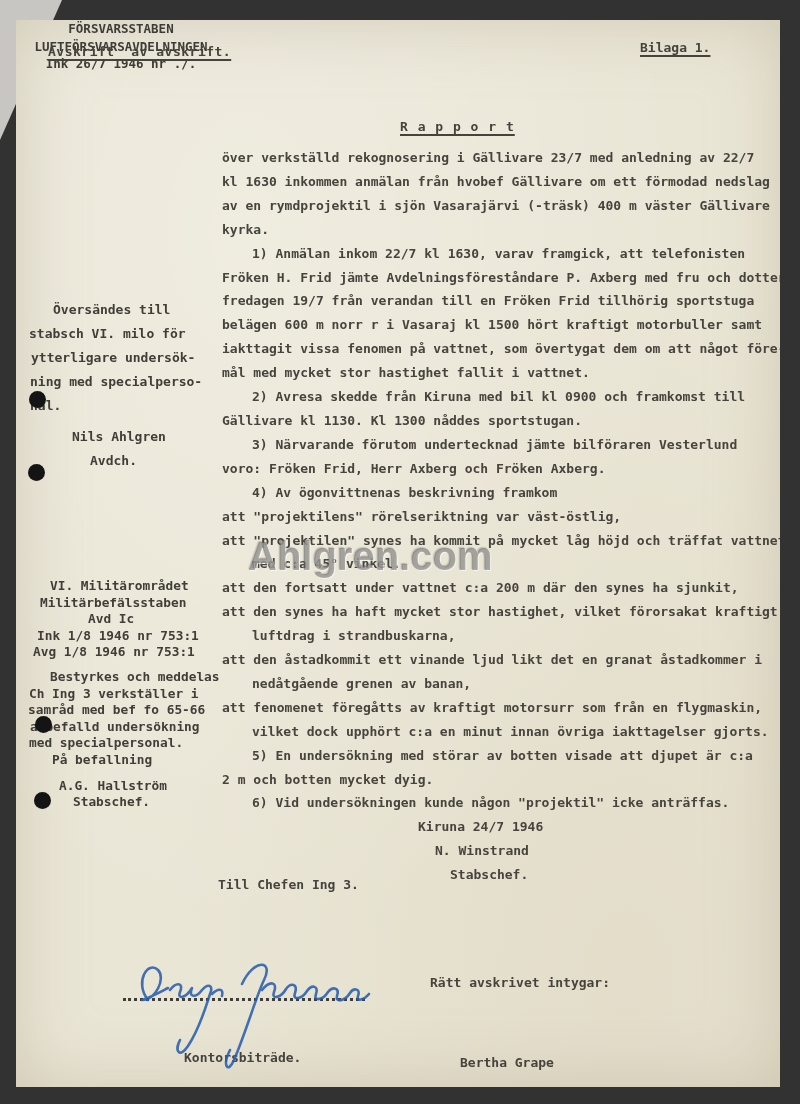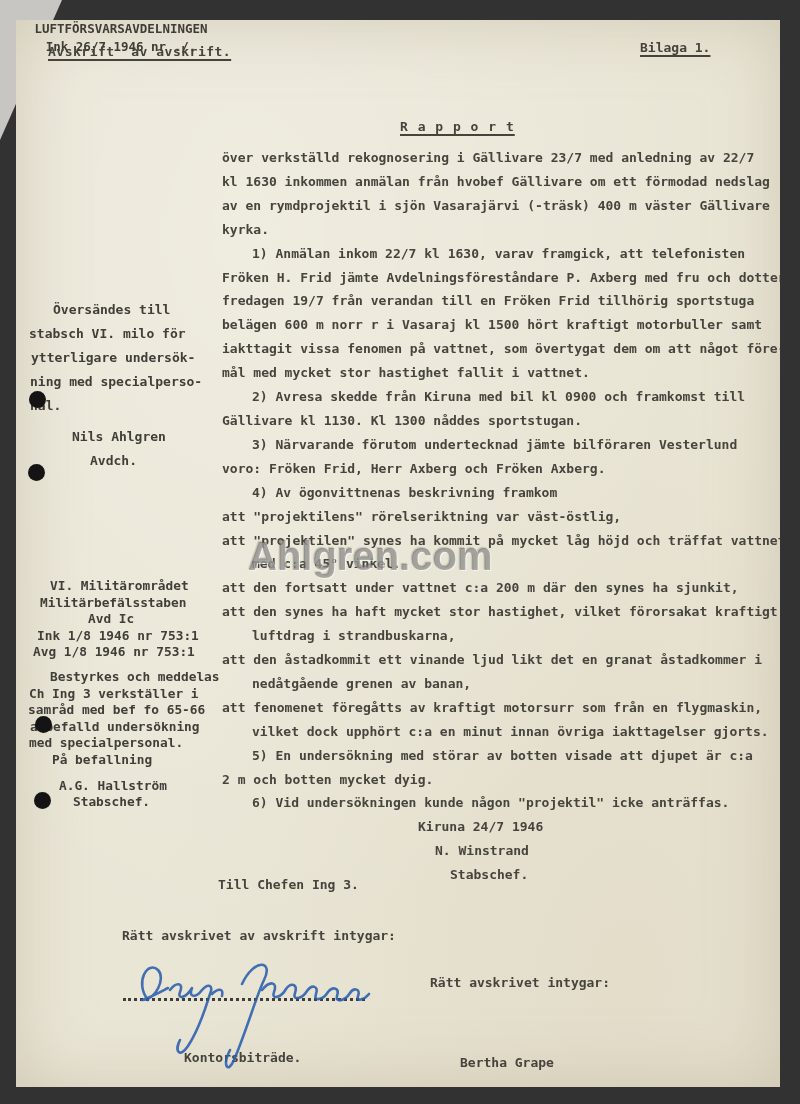--- a/index.html
+++ b/index.html
@@ -88,35 +88,35 @@
 
 <div class="scanner-corner"></div>
 
 <div class="page">
 
   <div class="t copy-note u-line">Avskrift  av avskrift.</div>
 
   <div class="t bilaga u-line">Bilaga 1.</div>
 
   <div class="stamp">
+    <div class="t-line" style="white-space:pre;font-weight:bold;">FÖRSVARSSTABEN</div>
     <div style="white-space:pre;font-weight:bold;">LUFTFÖRSVARSAVDELNINGEN</div>
     <div style="white-space:pre;font-weight:bold;">Ink 26/7 1946 nr ./.</div>
   </div>
 
   <div class="t title u-line">R a p p o r t</div>
 
   <div class="t body-text" style="position:absolute;"><div><span>över verkställd rekognosering i Gällivare 23/7 med anledning av 22/7</span></div><div><span>kl 1630 inkommen anmälan från hvobef Gällivare om ett förmodad nedslag</span></div><div><span>av en rymdprojektil i sjön Vasarajärvi (-träsk) 400 m väster Gällivare</span></div><div><span>kyrka.</span></div><div style="padding-left: 30px;"><span>1) Anmälan inkom 22/7 kl 1630, varav framgick, att telefonisten</span></div><div><span>Fröken </span><span class="ul">H. Frid</span><span> jämte Avdelningsföreståndare </span><span class="ul">P. Axberg</span><span> med </span><span class="ul">fru</span><span> och </span><span class="ul">dotter</span></div><div><span>fredagen 19/7 från verandan till en Fröken Frid tillhörig sportstuga</span></div><div><span>belägen 600 m norr r i Vasa</span><span class="ul">ra</span><span>j kl 1500 hört kraftigt motorbuller samt</span></div><div><span>iakttagit vissa fenomen på vattnet, som övertygat dem om att något före-</span></div><div><span>mål med mycket stor hastighet fallit i vattnet.</span></div><div style="padding-left: 30px;"><span>2) Avresa skedde från Kiruna med bil kl 0900 och framkomst till</span></div><div><span>Gällivare kl 1130. Kl 1300 nåddes sportstugan.</span></div><div style="padding-left: 30px;"><span>3) Närvarande förutom undertecknad jämte bilföraren Vesterlund</span></div><div><span>voro: Fröken Frid, Herr Axberg och Fröken Axberg.</span></div><div style="padding-left: 30px;"><span>4) Av ögonvittnenas beskrivning framkom</span></div><div><span>att "projektilens" rörelseriktning var väst-östlig,</span></div><div><span>att "projektilen" synes ha kommit på mycket låg höjd och träffat vattnet</span></div><div style="padding-left: 30px;"><span>med c:a 45° vinkel.</span></div><div><span>att den fortsatt under vattnet c:a 200 m där den synes ha sjunkit,</span></div><div><span>att den synes ha haft mycket stor hastighet, vilket förorsakat kraftigt</span></div><div style="padding-left: 30px;"><span>luftdrag i strandbuskarna,</span></div><div><span>att den åstadkommit ett vinande ljud likt det en granat åstadkommer i</span></div><div style="padding-left: 30px;"><span>nedåtgående grenen av banan,</span></div><div><span>att fenomenet föregåtts av kraftigt motorsurr som från en flygmaskin,</span></div><div style="padding-left: 30px;"><span>vilket dock upphört c:a en minut innan övriga iakttagelser gjorts.</span></div><div style="padding-left: 30px;"><span>5) En undersökning med störar av botten visade att djupet är c:a</span></div><div><span>2 m och botten mycket dyig.</span></div><div style="padding-left: 30px;"><span>6) Vid undersökningen kunde någon "projektil" icke anträffas.</span></div><div style="padding-left: 196px;"><span>Kiruna 24/7 1946</span></div><div style="padding-left: 213px;"><span>N. Winstrand</span></div><div style="padding-left: 228px;"><span>Stabschef.</span></div></div>
 
   <div class="t margin-note note-forward"><div>Översändes till</div><div>stabsch VI. milo för</div><div>ytterligare undersök-</div><div>ning med specialperso-</div><div>nal.</div><div>Nils Ahlgren</div><div>Avdch.</div></div>
 
   <div class="t margin-note note-stamp"><div>VI. Militärområdet</div><div>Militärbefälsstaben</div><div>Avd Ic</div><div>Ink 1/8 1946 nr 753:1</div><div>Avg 1/8 1946 nr 753:1</div><div>Bestyrkes och meddelas</div><div>Ch Ing 3 verkställer i</div><div>samråd med bef fo 65-66</div><div>anbefalld undersökning</div><div>med specialpersonal.</div><div>På befallning</div><div>A.G. Hallström</div><div>Stabschef.</div></div>
 
   <div class="t closing-address"><span>Till </span><span class="ul">Chefen Ing 3</span><span>.</span></div>
 
-  <div class="t attest-left">Rätt avskrivet av avskrift intygar:</div>
 
   <div class="t attest-right">
     <div>Rätt avskrivet intygar:</div>
     <div>Bertha Grape</div>
     
   </div>
 
   <div class="dotted-line"></div>
   <div class="t clerk-role">Kontorsbiträde.</div>
 

